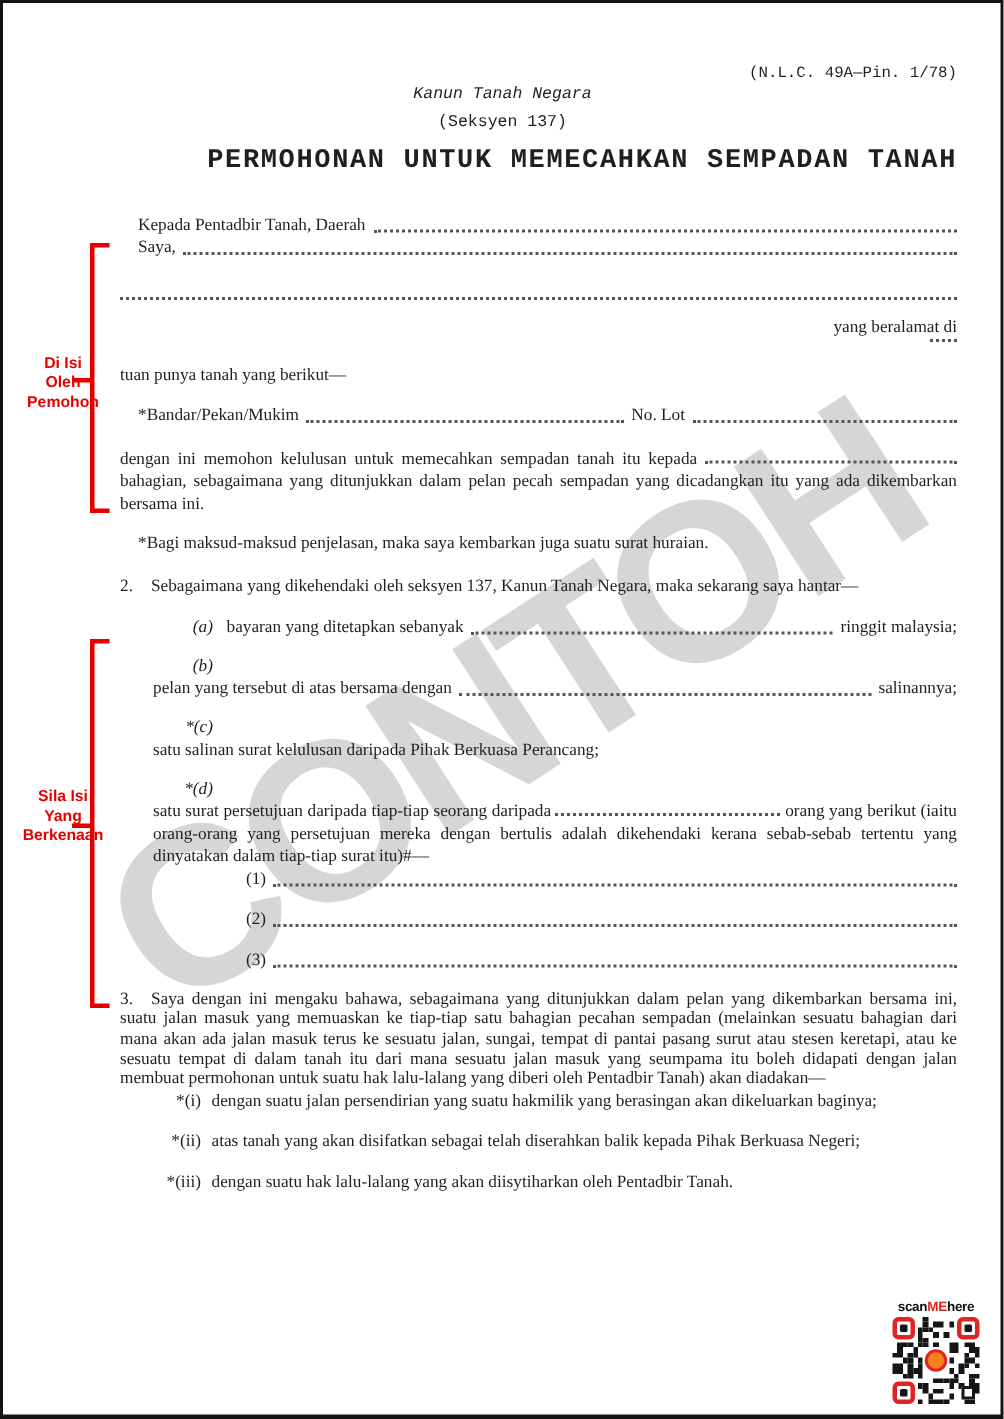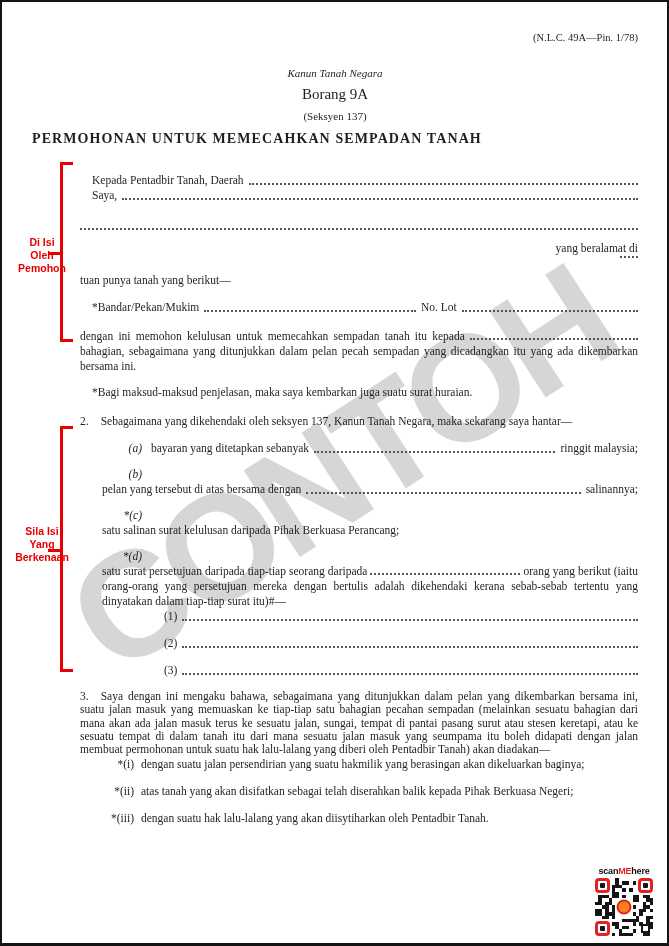--- a/index.html
+++ b/index.html
@@ -25,26 +25,26 @@
   .connector { position:absolute; width:13px; height:3px; background:var(--accent); z-index:2; }
   .c1 { left:46px; top:250px; }
   .c2 { left:46px; top:547px; }
   .redlabel { position:absolute; left:0; width:80px; text-align:center;
     color:var(--accent); font-family:"Liberation Sans", sans-serif; font-weight:bold;
     font-size:10.5px; line-height:1.25; z-index:2; }
   .rl1 { top:234px; }
   .rl2 { top:523px; }
   .redlabel span { display:block; }
   
-  .header { position:relative; z-index:1; padding:30px 29px 0 30px; }
+  .header { position:relative; z-index:1; padding:41px 29px 0 30px;font-family:Liberation Mono, monospace; }
   .ref-no { text-align:right; font-size:10.5px; }
-  .act { text-align:center; font-style:italic; font-size:11px; margin-top:24px; }
+  .act { text-align:center; font-style:italic; font-size:11px; margin-top:2px; }
   .form-no { text-align:center; font-size:15px; margin-top:7px; }
   .section-no { text-align:center; font-size:11px; margin-top:7px; }
-  .doc-title { text-align:left; font-weight:bold; font-size:14px; letter-spacing:1.1px; margin-top:9px; }
+  .doc-title { text-align:right; font-weight:bold; font-size:18px; letter-spacing:1.1px; margin-top:9px; }
   
   .content { position:relative; z-index:1; margin:26px 29px 0 78px; font-size:11.5px; line-height:1.3; }
   .frow { display:flex; align-items:flex-end; }
   .lbl { white-space:nowrap; }
   .dots { flex:1; border-bottom:2px dotted #555; margin:0 0 3px 5px; min-width:18px; }
   .dots.mid { margin-right:5px; }
   .dots.w12 { flex:1.2; }
   .idots { display:inline-block; border-bottom:2px dotted #555; height:8px; }
   .indent { padding-left:12px; }
   .dotline { border-bottom:2px dotted #555; height:15px; margin-top:10px; }
@@ -95,21 +95,20 @@
   <div class="connector c2"></div>
   <div class="redlabel rl2">
     <span>Sila Isi</span>
     <span>Yang</span>
     <span>Berkenaan</span>
   </div>
 
   <div class="header">
     <div class="ref-no">(N.L.C. 49A—Pin. 1/78)</div>
     <div class="act">Kanun Tanah Negara</div>
-    <div class="form-no">Borang 9A</div>
     <div class="section-no">(Seksyen 137)</div>
     <div class="doc-title">PERMOHONAN UNTUK MEMECAHKAN SEMPADAN TANAH</div>
   </div>
 
   <div class="content">
 
     <div class="frow indent">
       <span class="lbl">Kepada Pentadbir Tanah, Daerah</span>
       <span class="dots"></span>
     </div>

